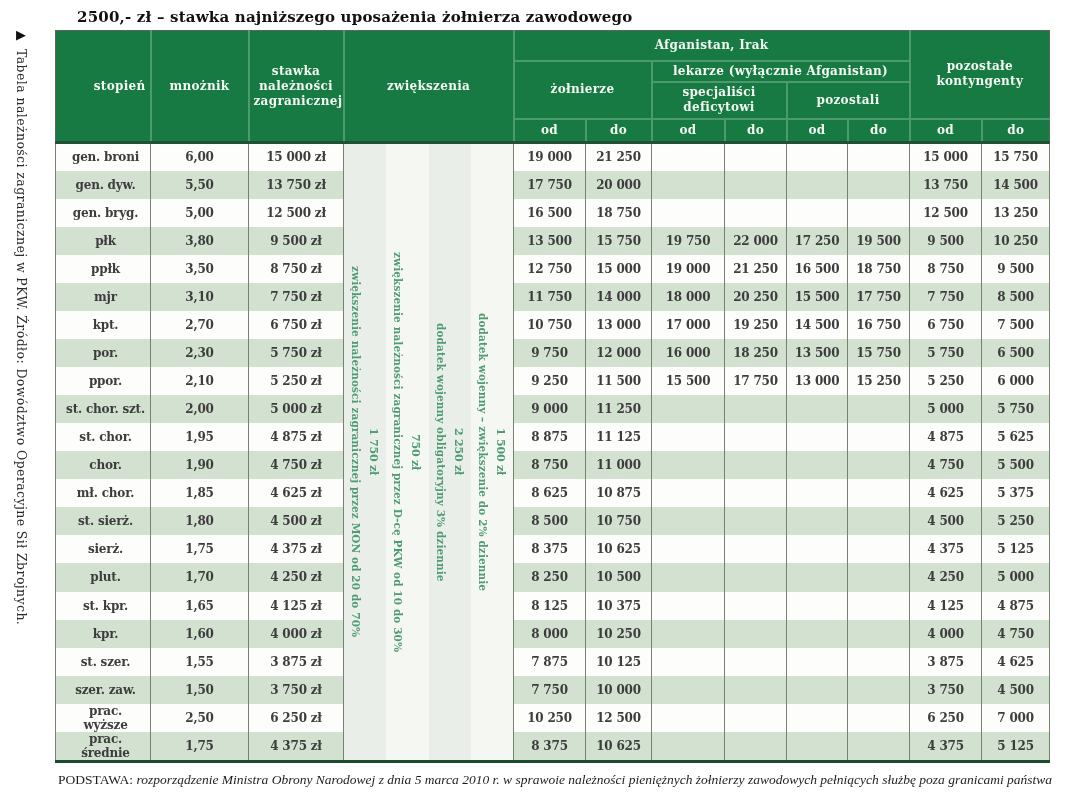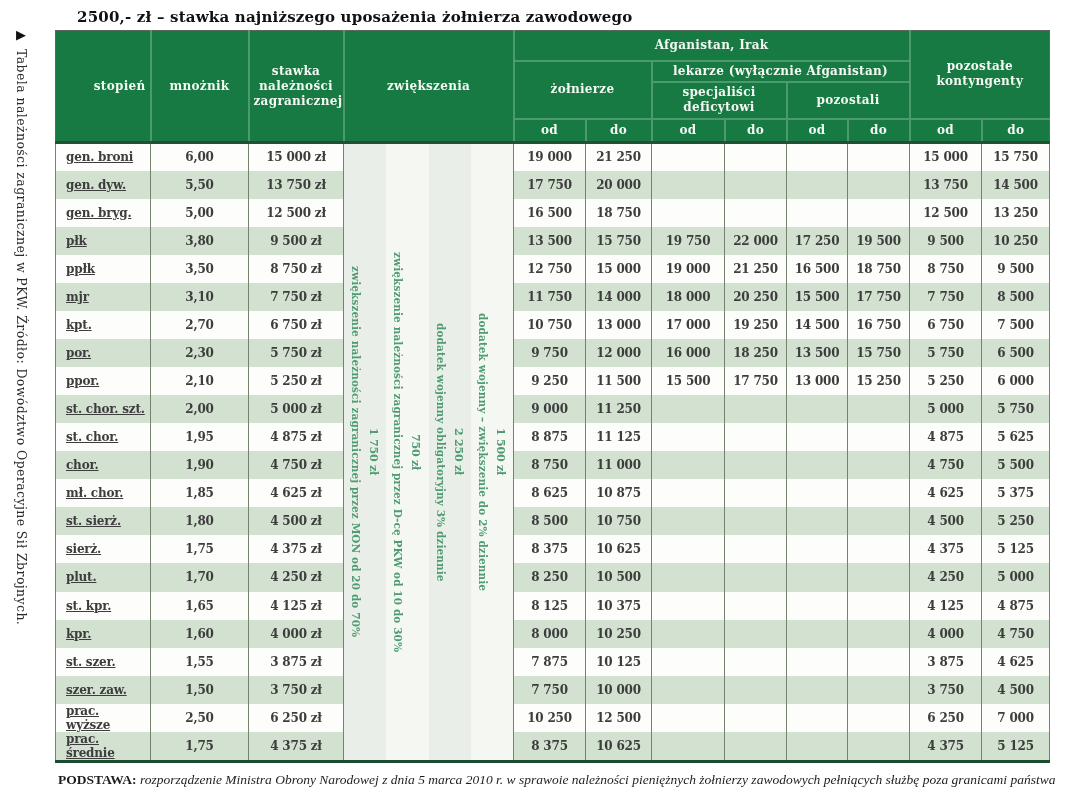--- a/index.html
+++ b/index.html
@@ -22,31 +22,31 @@
   thead tr.oddo-row th { border-right-width:2px; height:24px; font-size:12px; }
   thead tr.oddo-row th:last-child { border-right:none; }
   tr.hrow-1 th { height:30px; }
   tr.hrow-2 th { height:15px; }
   tr.hrow-3 th { height:37px; }
 
   tbody td { height:28px; font-size:12px; color:#3d3d3d; font-weight:bold; text-align:center; border-left:1px solid #75826f; border-right:1px solid #75826f; padding:0 5px; letter-spacing:-0.2px; }
   tbody tr:first-child td { border-top:3px solid #234f35; }
   tbody tr:nth-child(even) td { background:#d3e1d1; }
   tbody tr:nth-child(odd) td { background:#fdfdfc; }
-  td.c-rank { text-align:left; padding-left:10px;text-decoration:underline; }
+  td.c-rank { text-align:center; padding-left:10px; }
 
   td.zw-cell { padding:0; background:#f4f7f2 !important; vertical-align:top; }
   .zw-wrap { display:flex; width:100%; height:616px; }
   .zw-stripe { flex:1; writing-mode:vertical-rl; display:flex; flex-direction:column; align-items:center; justify-content:center; gap:5px; background:#e9efe8; }
   .zw-stripe.alt { background:#f4f7f2; }
   .zw-amt { color:#4f9c72; font-size:11px; font-weight:bold; white-space:nowrap; }
   .zw-desc { color:#4f9c72; font-size:10.5px; font-weight:bold; white-space:nowrap; letter-spacing:0.1px; }
 
   .footer-note { position:absolute; left:58px; top:772px; width:1000px; font-family:"Liberation Serif", serif; font-size:13.5px; color:#1d1d1d; }
-  .footer-label { font-weight:bold; font-style:normal;text-align:right; }
+  .footer-label { font-weight:normal; font-style:normal;text-align:right; }
   .footer-text { font-style:italic;margin-top:10px; }
 </style>
 </head>
 <body>
 
 <div class="page">
 
   <div class="side-caption">
     <span class="arrow-icon">▶</span>
     <span class="side-text">Tabela należności zagranicznej w PKW. Źródło: Dowództwo Operacyjne Sił Zbrojnych.</span>

